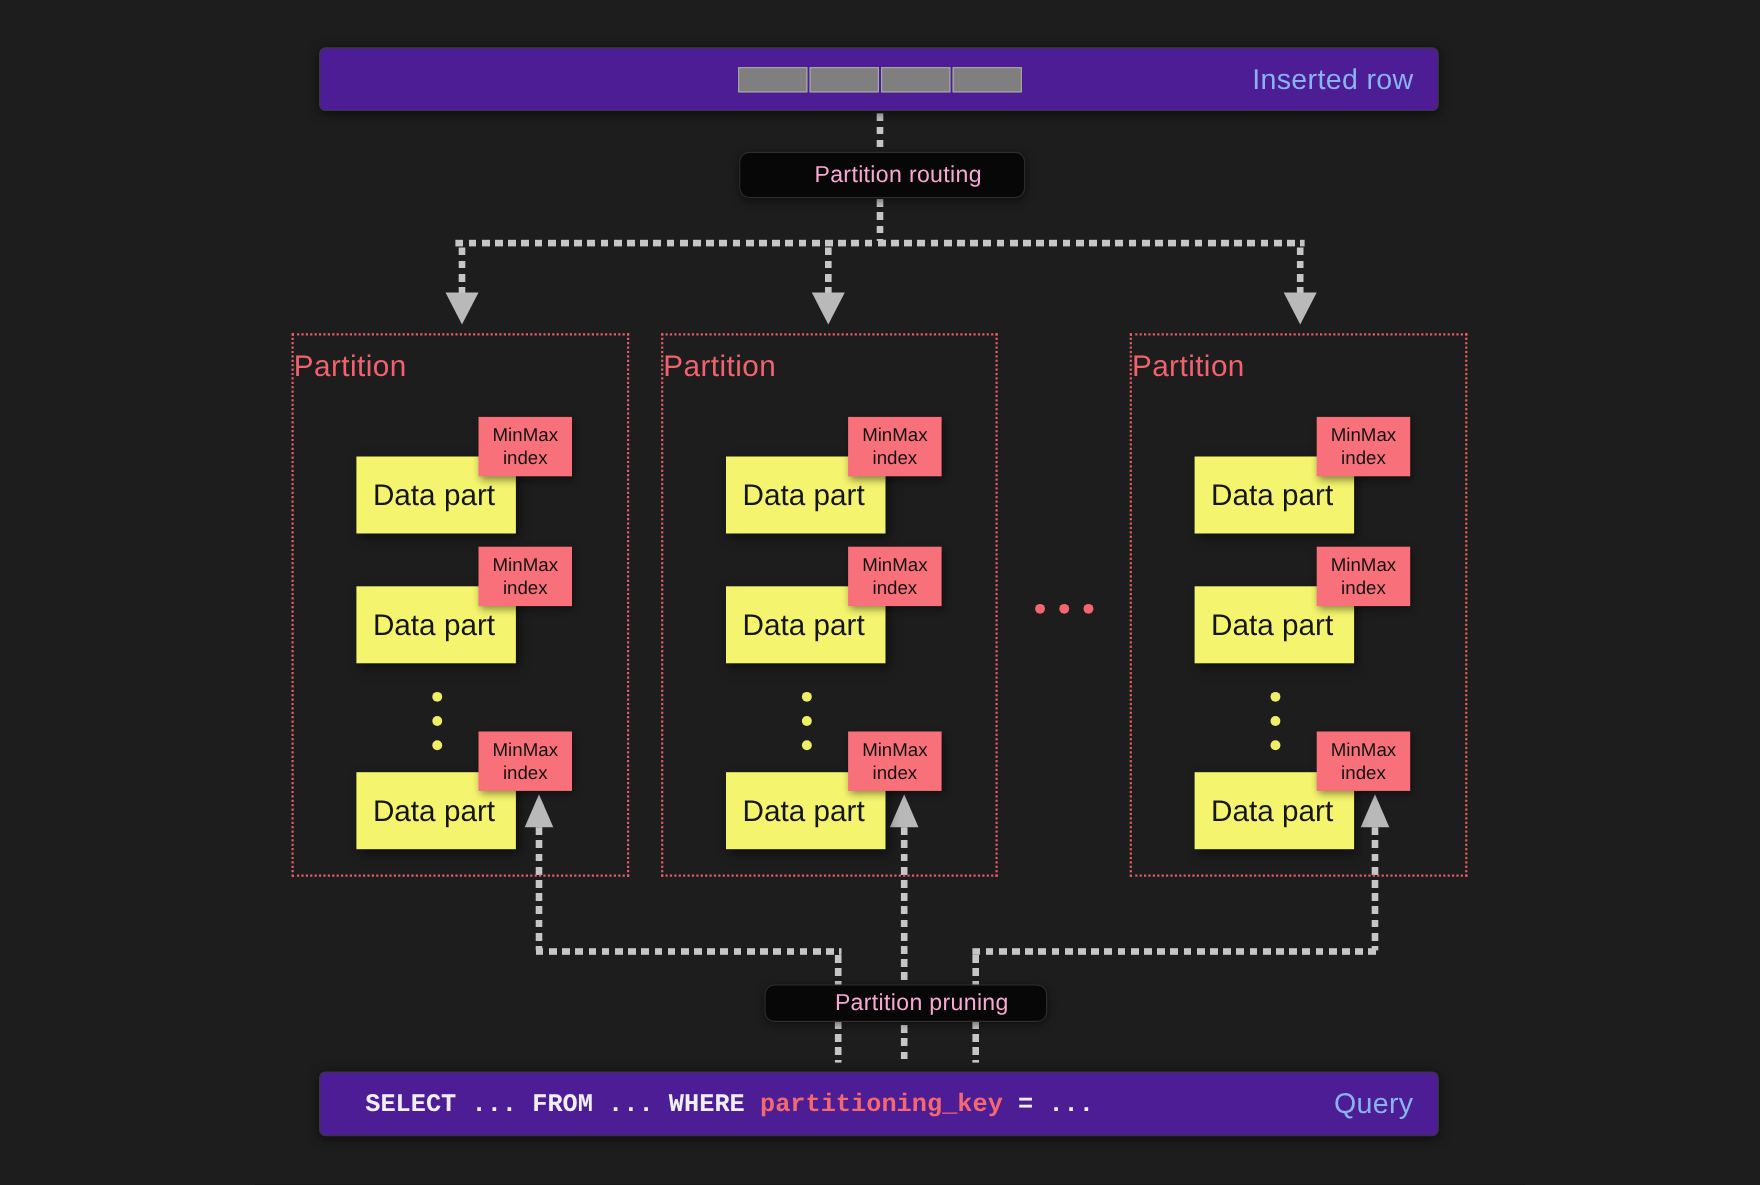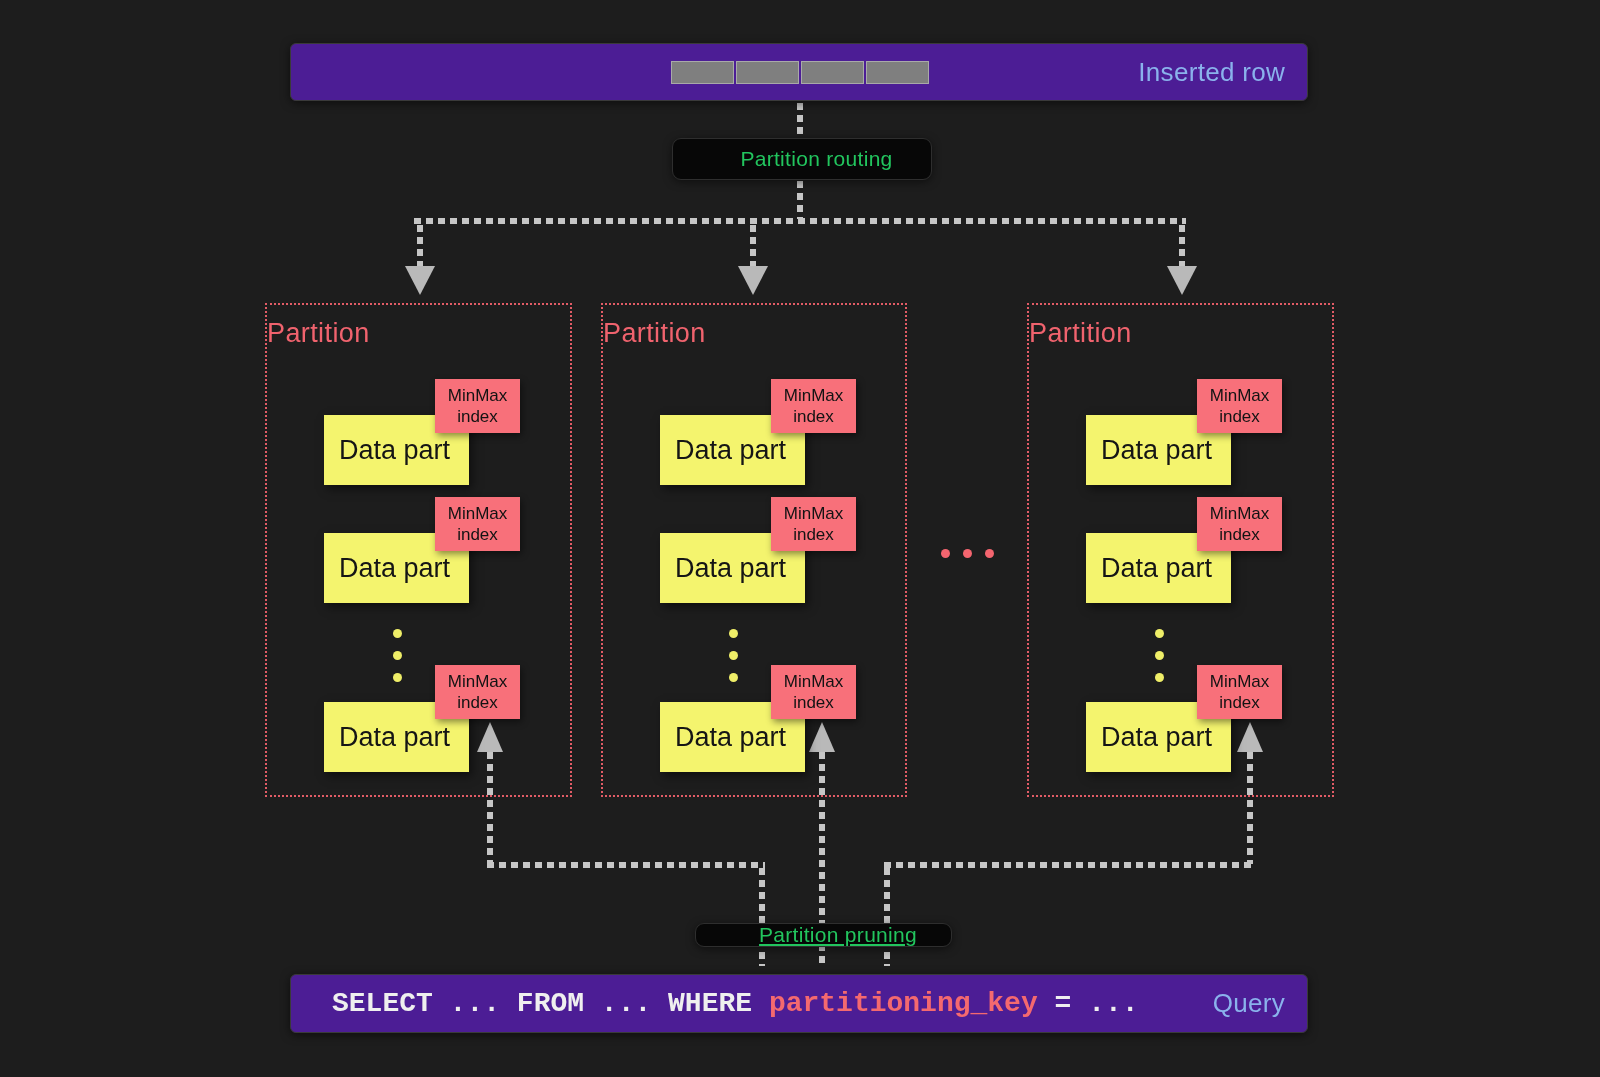--- a/index.html
+++ b/index.html
@@ -17,21 +17,21 @@
   
   .panel{
     position:absolute;background:#4c1d95;border:1px solid #3a3a3a;
     border-radius:6px;box-shadow:0 2px 10px rgba(0,0,0,0.55);
     box-sizing:border-box;
   }
   .labelbox{
     position:absolute;background:#070707;border:1px solid #2e2e2e;
     border-radius:9px;box-shadow:0 2px 8px rgba(0,0,0,0.5);
     display:flex;align-items:center;justify-content:center;
-    color:#22c55e;font-size:21px;letter-spacing:.3px;box-sizing:border-box;padding-left:29px;
+    color:#f9a8d4;font-size:21px;letter-spacing:.3px;box-sizing:border-box;padding-left:29px;
   }
   .blue-label{
     position:absolute;right:22px;top:0;bottom:0;display:flex;align-items:center;
     color:var(--blue);font-size:26px;letter-spacing:.3px;
   }
   
   .cells{position:absolute;left:380px;top:17px;display:flex;gap:2px;}
   .cell{width:63px;height:23px;background:#7f7f7f;border:1px solid #a9a9a9;box-sizing:border-box;}
   
   .vline{position:absolute;width:6px;background:repeating-linear-gradient(to bottom,var(--line) 0 7px,transparent 7px 12px);}
@@ -52,21 +52,21 @@
     color:#151515;font-size:27px;display:flex;align-items:center;padding-left:15px;
     box-shadow:3px 4px 9px rgba(0,0,0,0.5);z-index:2;box-sizing:border-box;
   }
   .vdots{position:absolute;left:126px;top:324px;display:flex;flex-direction:column;gap:13px;}
   .vdots i{width:9px;height:9px;border-radius:50%;background:#efee68;}
   .ellipsis{position:absolute;left:941px;top:549px;display:flex;gap:13px;}
   .ellipsis i{width:9px;height:9px;border-radius:50%;background:#f4656f;}
   
   .code{
     position:absolute;left:41px;top:0;bottom:0;display:flex;align-items:center;
-    font-family:"Liberation Mono", monospace;font-size:28px;font-weight:bold;
+    font-family:"Liberation Mono", monospace;font-size:23px;font-weight:bold;
     color:#efefef;white-space:pre;
   }
   .code .key{color:#f4696f;}
 </style>
 </head>
 <body>
 
 <div class="stage">
 
   <div class="vline" style="left:797px;top:103px;height:34px;"></div>
@@ -146,20 +146,20 @@
     <div class="part" style="top:228px;">Data part</div>
     <div class="vdots">
         <i></i>
         <i></i>
         <i></i>
       </div>
     <div class="tag" style="top:360px;">MinMax index</div>
     <div class="part" style="top:397px;">Data part</div>
   </div>
 
-  <div class="labelbox" style="left:695px;top:923px;width:257px;height:24px;z-index:5;text-decoration:underline;">Partition pruning</div>
+  <div class="labelbox" style="left:695px;top:895px;width:257px;height:34px;z-index:5;">Partition pruning</div>
 
   <div class="panel" style="left:290px;top:974px;width:1018px;height:59px;">
     <div class="code"><span>SELECT ... FROM ... WHERE </span><span class="key">partitioning_key</span><span> = ...</span></div>
     <div class="blue-label">Query</div>
   </div>
 
 </div>
 
 </body></html>

